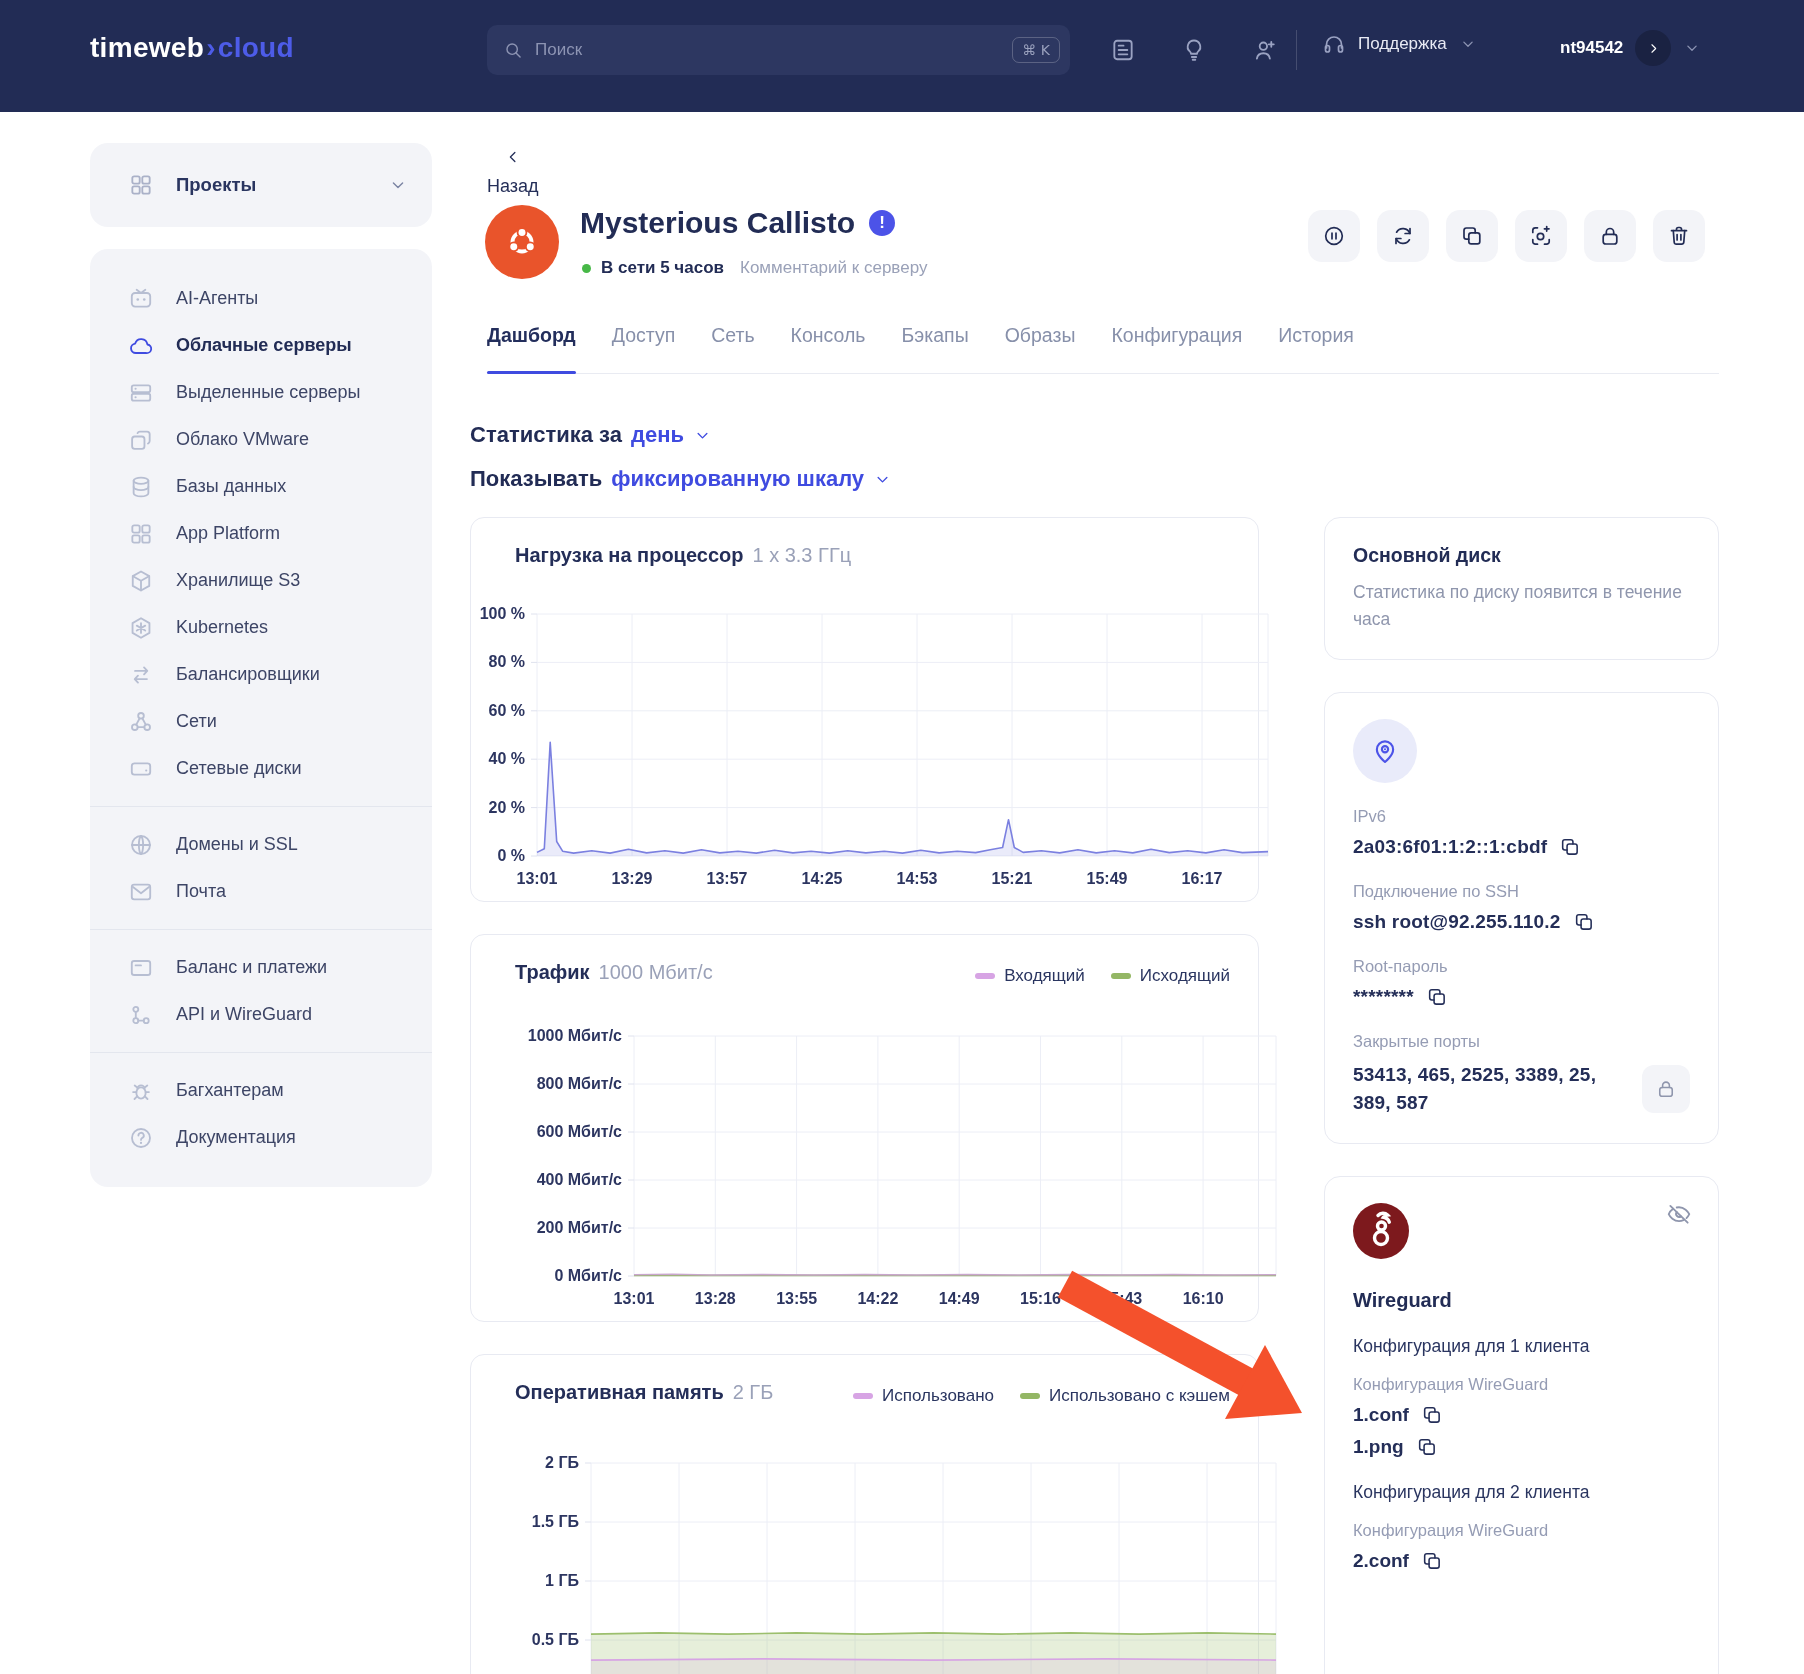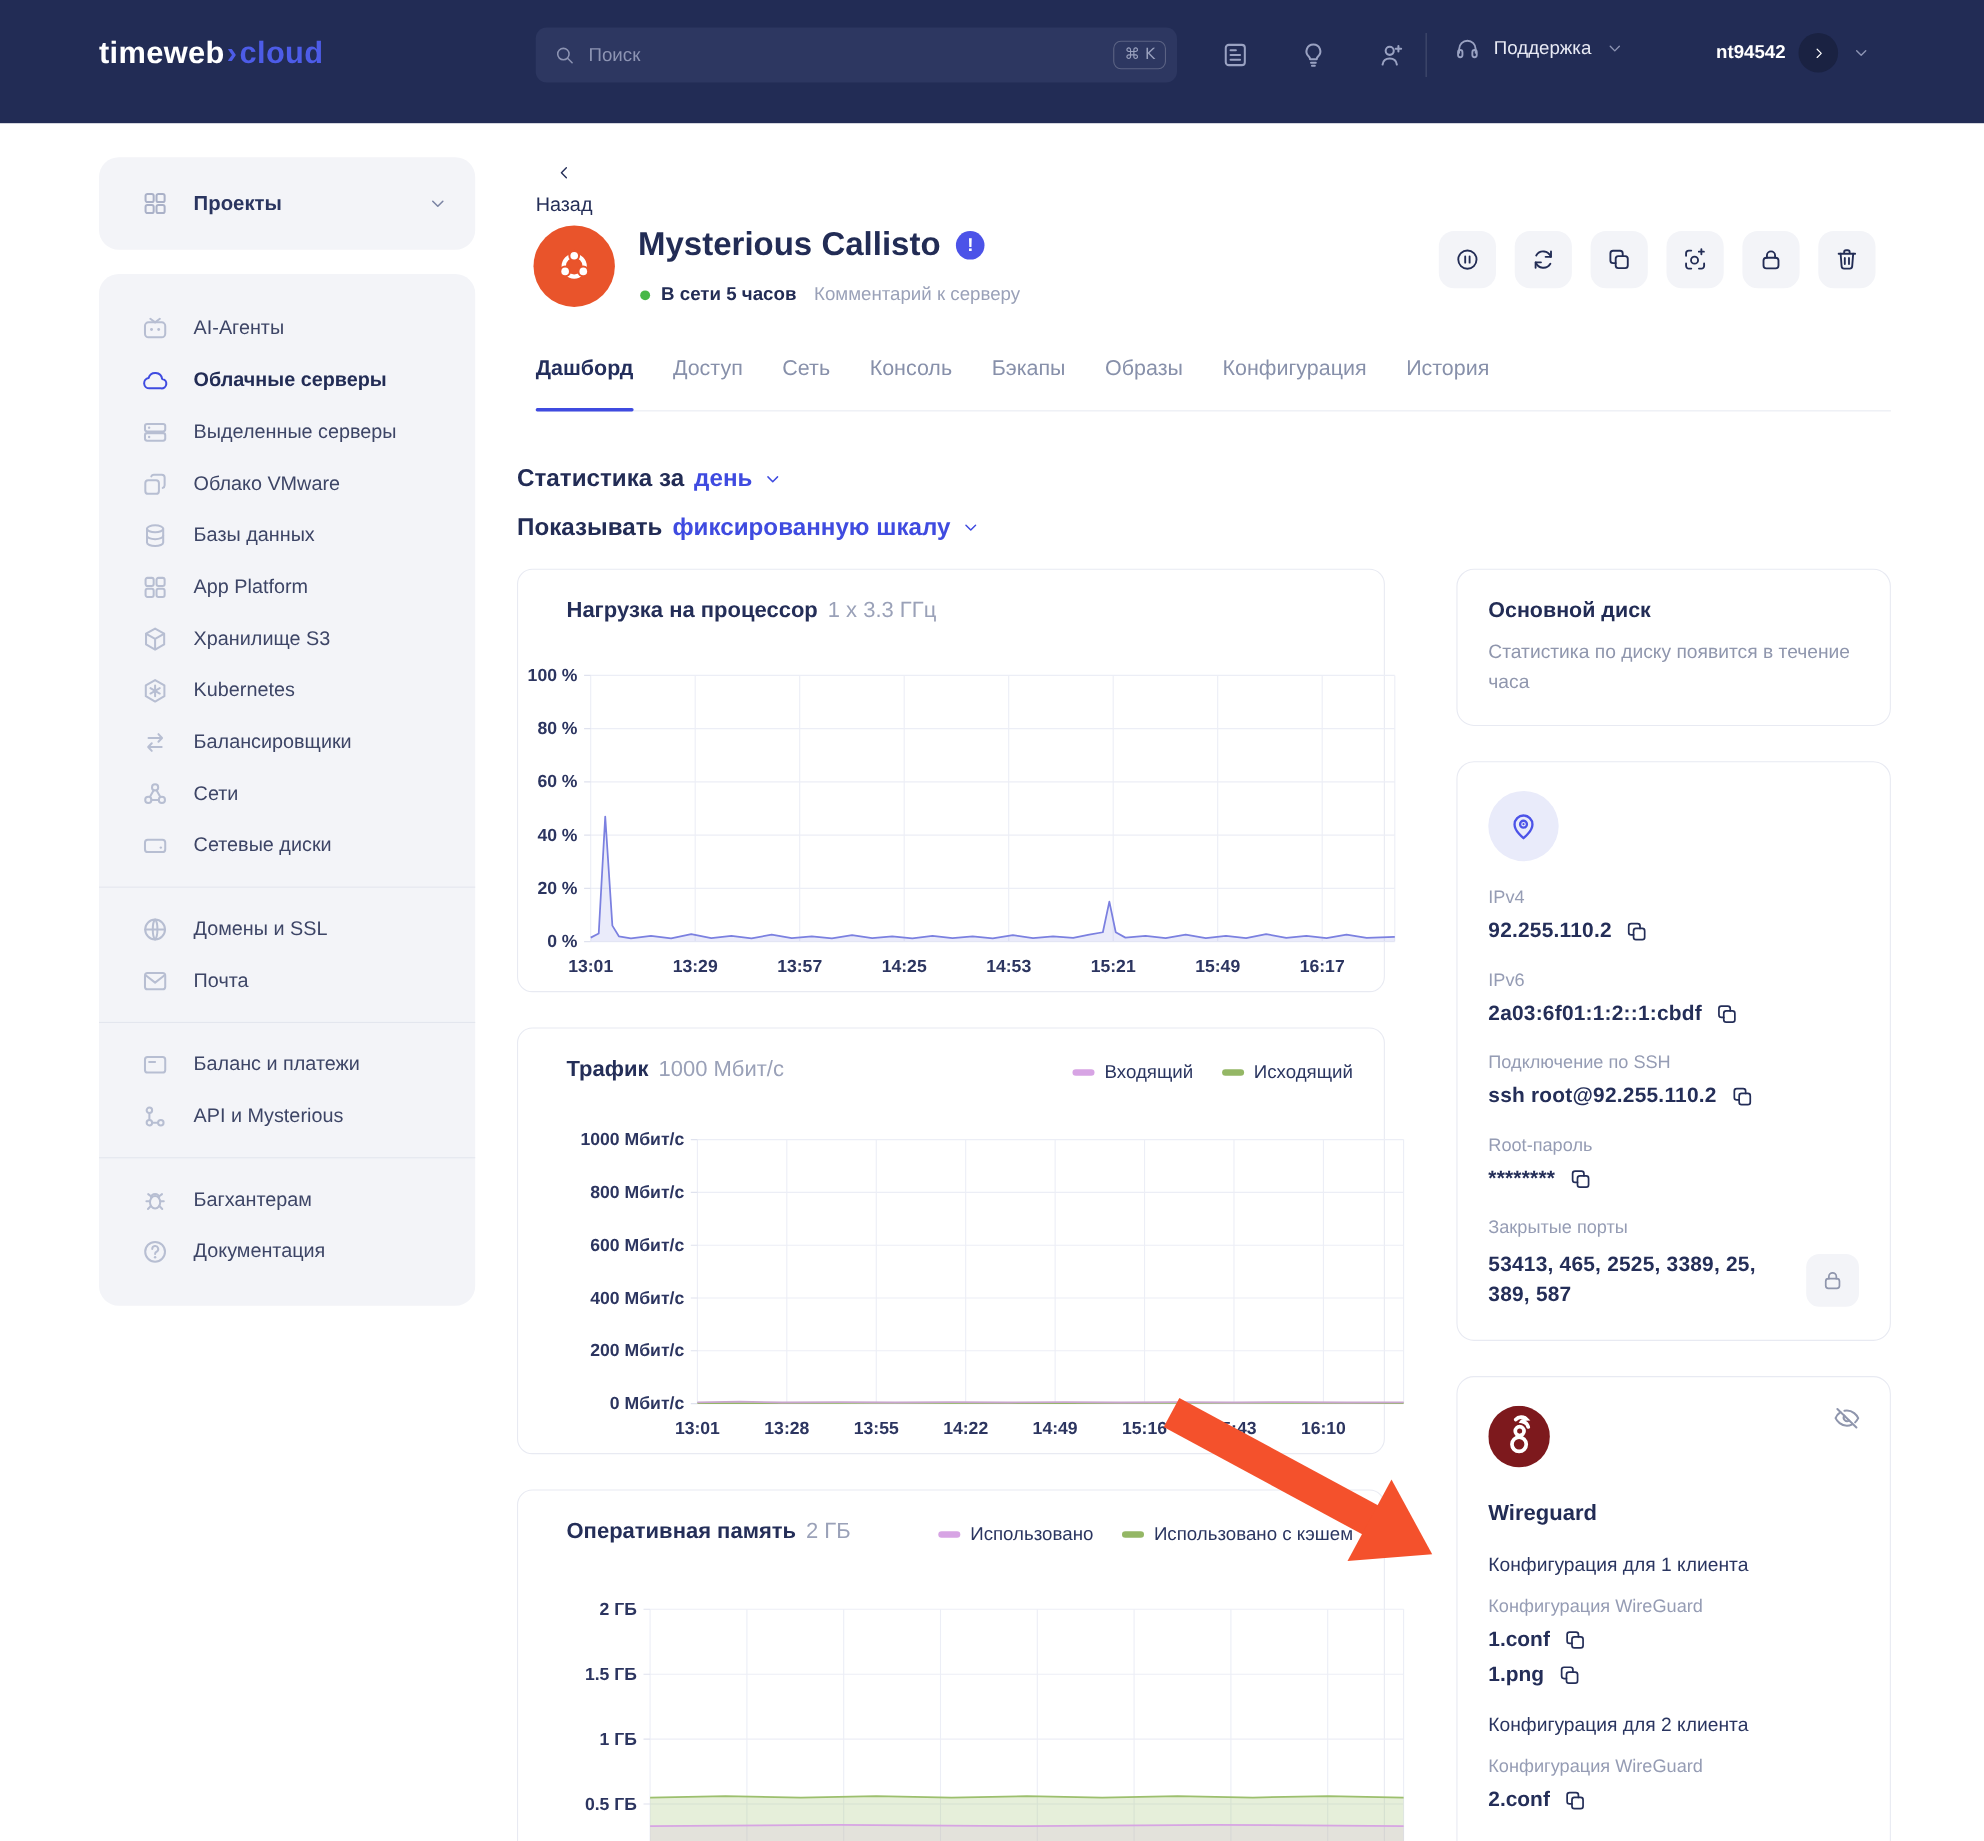--- a/index.html
+++ b/index.html
@@ -337,21 +337,21 @@
         </div>
         <div class="side-item">
           <span class="side-ic ic">
             <svg viewBox="0 0 24 24" fill="none" stroke="currentColor" stroke-width="1.7" stroke-linecap="round" stroke-linejoin="round">
               <circle cx="7.2" cy="6.8" r="2.3"></circle>
               <circle cx="7.2" cy="17.2" r="2.3"></circle>
               <circle cx="16.8" cy="17.2" r="2.3"></circle>
               <path d="M7.2 9.1v5.8M9.5 17.2h5"></path>
             </svg>
           </span>
-          <span class="side-label">API и Mysterious</span>
+          <span class="side-label">API и WireGuard</span>
         </div>
         <div class="side-divider"></div>
         <div class="side-item">
           <span class="side-ic ic">
             <svg viewBox="0 0 24 24" fill="none" stroke="currentColor" stroke-width="1.7" stroke-linecap="round" stroke-linejoin="round">
               <ellipse cx="12" cy="13.8" rx="4.3" ry="5.2"></ellipse>
               <path d="M8.6 10.2a3.4 3.4 0 0 1 6.8 0M7.7 13h-3M19.3 13h-3M8.4 17l-2.4 2.4M15.6 17l2.4 2.4M8.8 9l-2.6-2M15.2 9l2.6-2"></path>
             </svg>
           </span>
           <span class="side-label">Багхантерам</span>
@@ -650,32 +650,20 @@
         <div class="pin-circle">
           <span class="ic">
               <svg viewBox="0 0 24 24" fill="none" stroke="currentColor" stroke-width="1.7" stroke-linecap="round" stroke-linejoin="round">
                 <path d="M12 20.8S5.5 15.7 5.5 10.8a6.5 6.5 0 0 1 13 0c0 4.9-6.5 10-6.5 10z"></path>
                 <circle cx="12" cy="10.6" r="2.5"></circle>
                 <circle cx="12" cy="10.6" r="0.8" fill="currentColor" stroke="none"></circle>
               </svg>
             </span>
         </div>
         <div id="net-rows">
-            <div class="net-row">
-              <div class="net-label">IPv4</div>
-              <div class="net-value-row">
-                <span class="net-value">92.255.110.2</span>
-                <button class="copy-btn ic">
-                  <svg viewBox="0 0 24 24" fill="none" stroke="currentColor" stroke-width="1.7" stroke-linecap="round" stroke-linejoin="round">
-                    <rect x="8.8" y="8.8" width="11" height="11" rx="2.4"></rect>
-                    <path d="M15.2 8.8V6.4A2.4 2.4 0 0 0 12.8 4H6.4A2.4 2.4 0 0 0 4 6.4v6.4a2.4 2.4 0 0 0 2.4 2.4h2.4"></path>
-                  </svg>
-                </button>
-              </div>
-            </div>
             <div class="net-row">
               <div class="net-label">IPv6</div>
               <div class="net-value-row">
                 <span class="net-value">2a03:6f01:1:2::1:cbdf</span>
                 <button class="copy-btn ic">
                   <svg viewBox="0 0 24 24" fill="none" stroke="currentColor" stroke-width="1.7" stroke-linecap="round" stroke-linejoin="round">
                     <rect x="8.8" y="8.8" width="11" height="11" rx="2.4"></rect>
                     <path d="M15.2 8.8V6.4A2.4 2.4 0 0 0 12.8 4H6.4A2.4 2.4 0 0 0 4 6.4v6.4a2.4 2.4 0 0 0 2.4 2.4h2.4"></path>
                   </svg>
                 </button>

